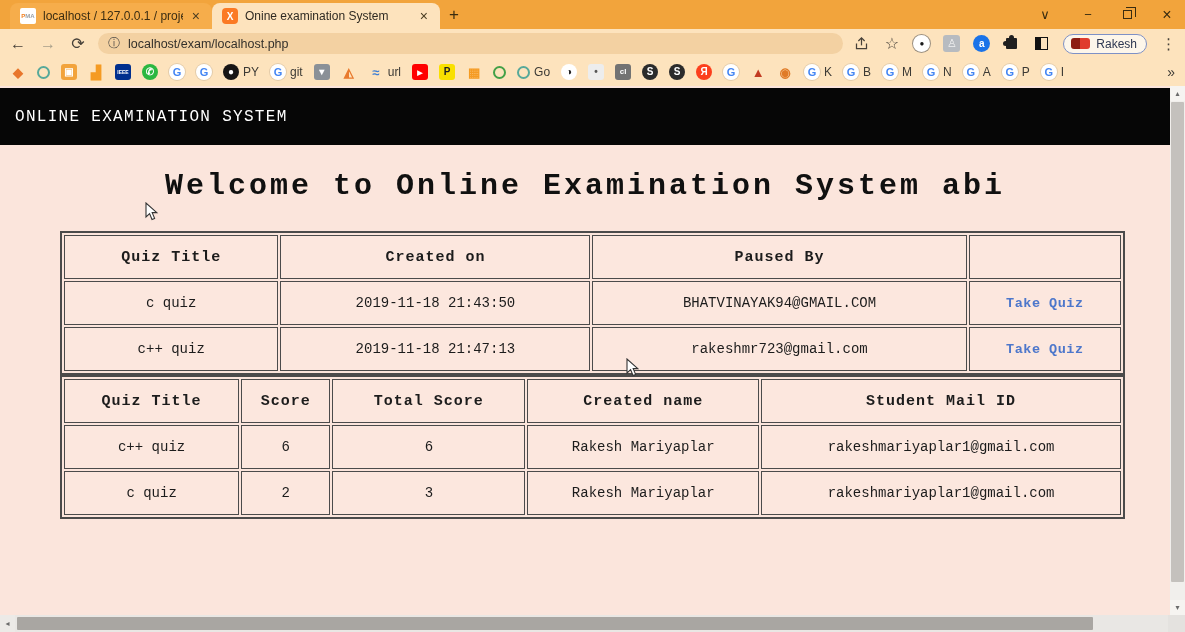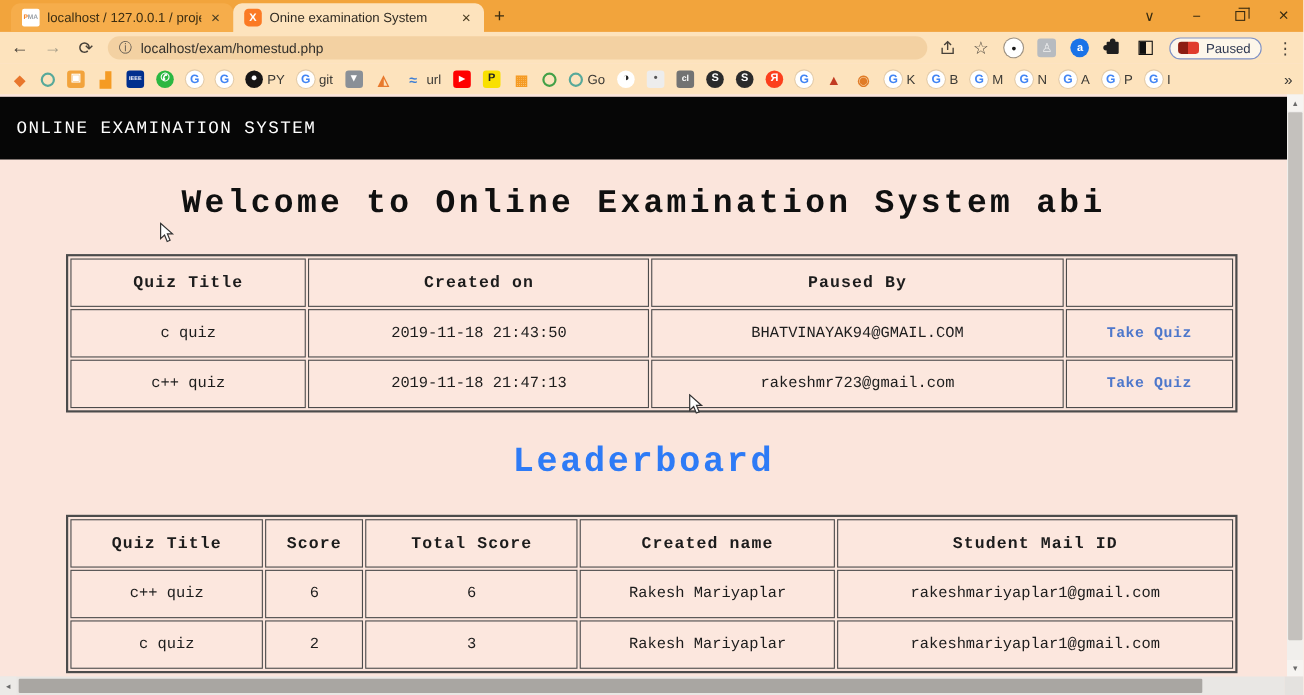--- a/index.html
+++ b/index.html
@@ -112,21 +112,21 @@
       <span class="wc" style="font-size:16px">×</span>
     </div>
   </div>
 
   <div class="toolbar">
     <span class="navbtn">←</span>
     <span class="navbtn fwd">→</span>
     <span class="navbtn">⟳</span>
     <div class="addressbar">
       <span class="addr-info">ⓘ</span>
-      <span class="addr-url">localhost/exam/homestud.php</span>
+      <span class="addr-url">localhost/exam/localhost.php</span>
     </div>
     <div class="tb-right">
       <span class="tb-icon">
         <svg width="15" height="15" viewBox="0 0 24 24" fill="none" stroke="#474139" stroke-width="2">
             <path d="M4 12v8h16v-8"></path>
             <path d="M12 3v12"></path>
             <path d="M7 8l5-5 5 5"></path>
           </svg>
       </span>
       <span class="tb-icon" style="font-size:16px">☆</span>
@@ -134,21 +134,21 @@
       <span class="tb-icon ext-person">♙</span>
       <span class="tb-icon ext-circle ext-a">a</span>
       <span class="tb-icon">
           <span class="puzzle"></span>
         </span>
       <span class="tb-icon">
           <span class="darkreader"></span>
         </span>
       <span class="paused-pill">
         <span class="paused-icon"></span>
-        <span class="paused-label">Paused</span>
+        <span class="paused-label">Rakesh</span>
       </span>
       <span class="tb-icon" style="font-size:15px">⋮</span>
     </div>
   </div>
 
   <div class="bookmarks">
 
     <span class="bm-item">
         <span class="bm-icon plain" style="color: rgb(232, 118, 44);">◆</span>
       </span>
@@ -296,21 +296,20 @@
         </tr>
         <tr>
           <td>c++ quiz</td>
           <td>2019-11-18 21:47:13</td>
           <td>rakeshmr723@gmail.com</td>
           <td><a class="takequiz">Take Quiz</a></td>
         </tr>
       </tbody>
         </table>
 
-      <h1 class="lead-head">Leaderboard</h1>
 
       <table class="grid">
         <colgroup>
             <col style="width:16.7%">
             <col style="width:8.5%">
             <col style="width:18.4%">
             <col style="width:22.1%">
             <col style="width:34.3%">
           </colgroup>
         <tbody>

